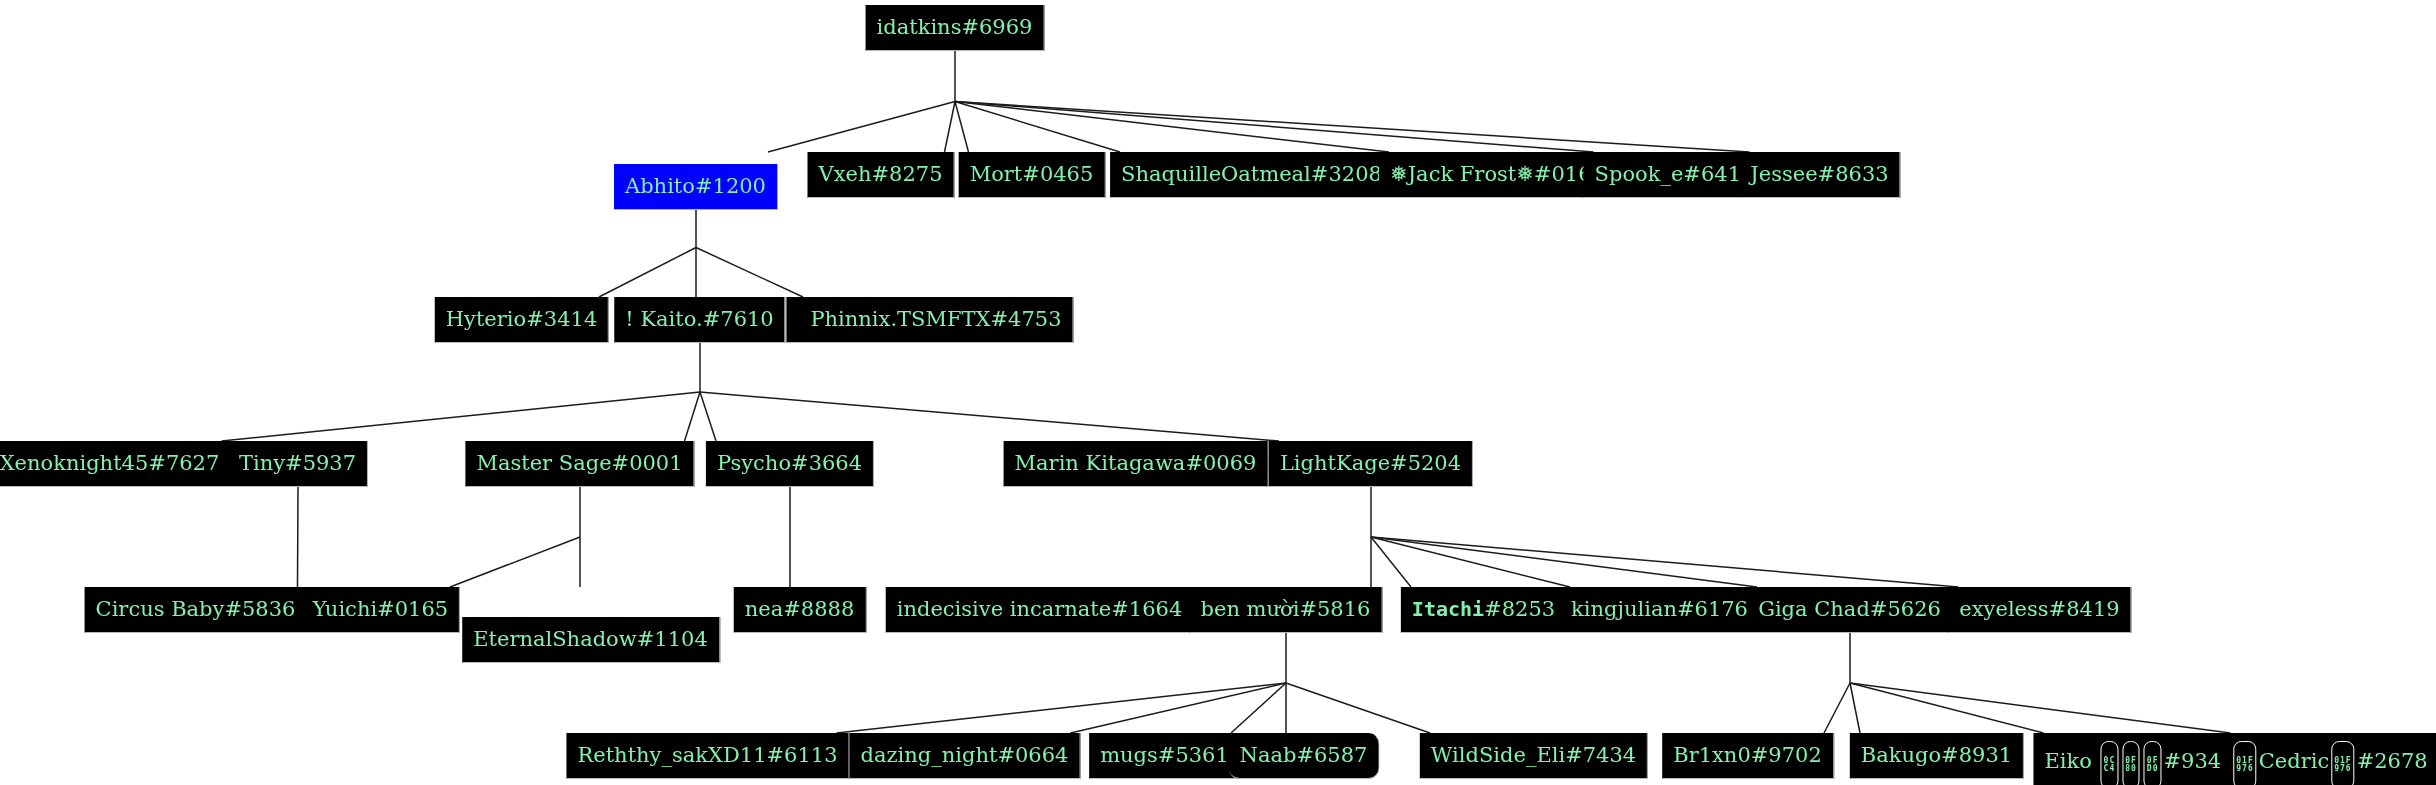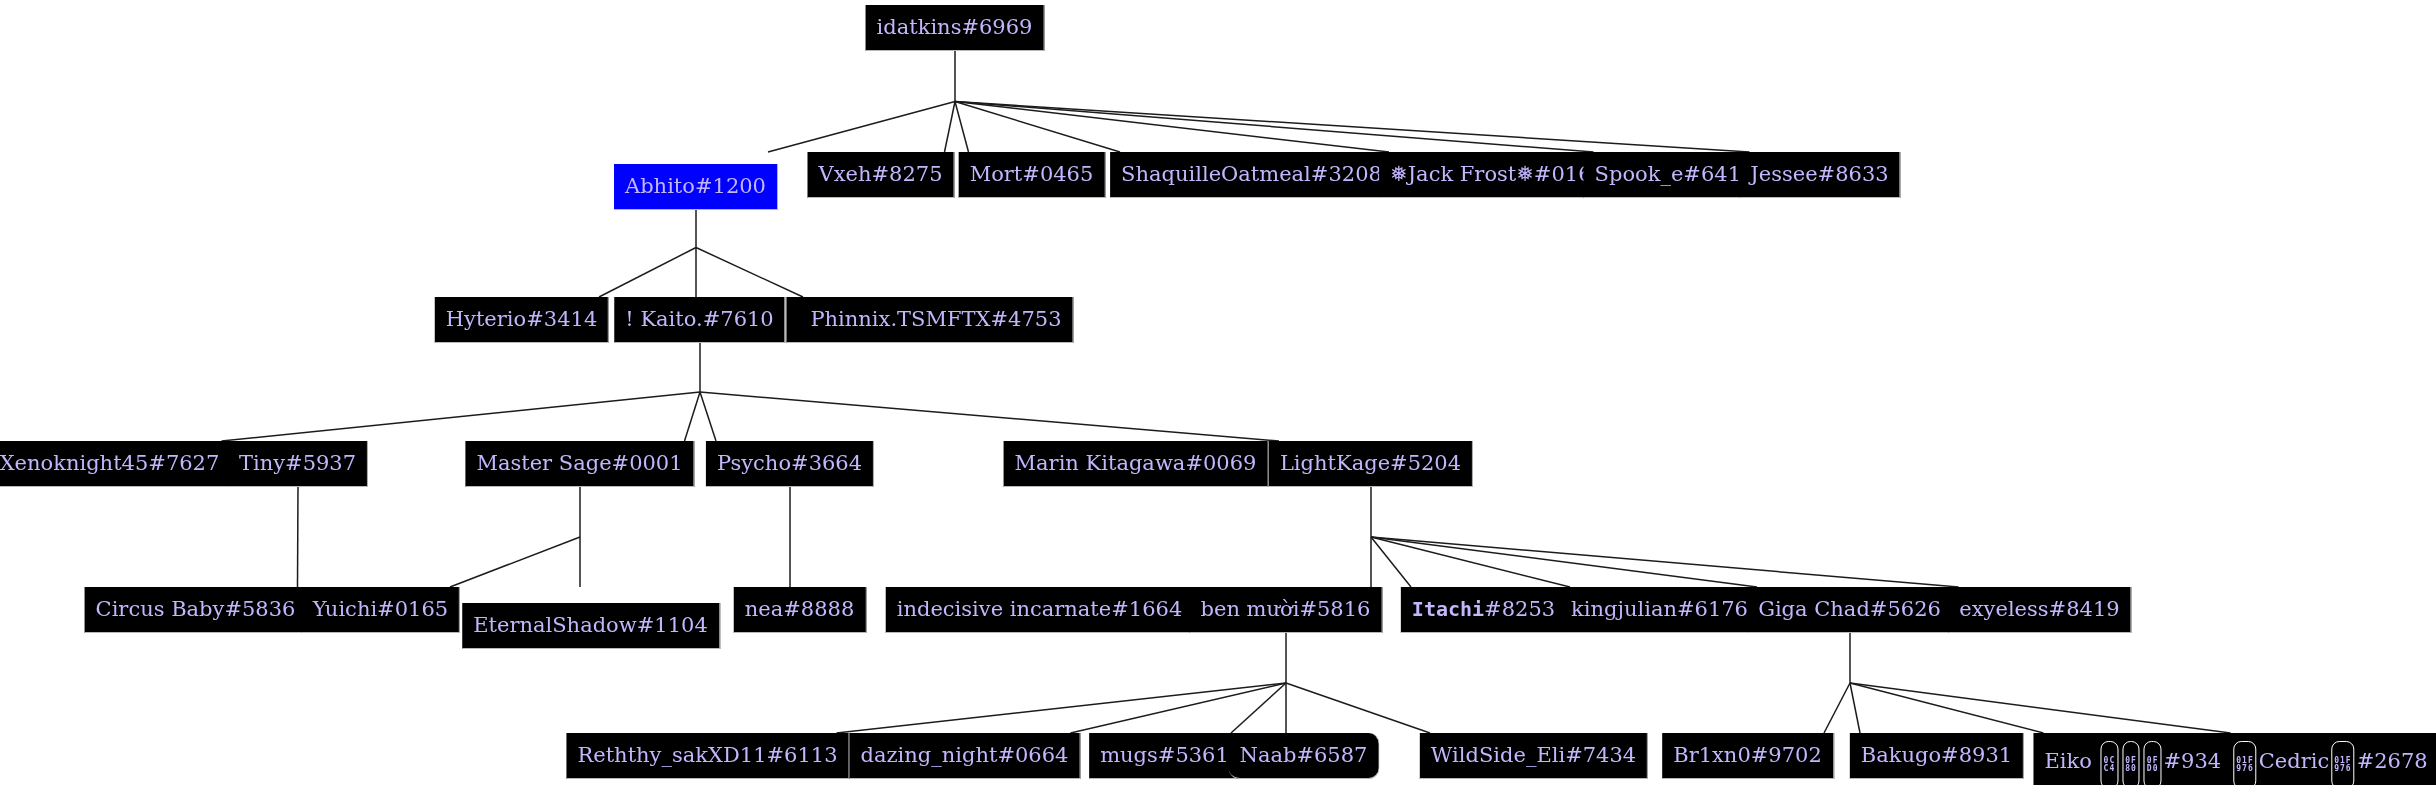--- a/index.html
+++ b/index.html
@@ -3,21 +3,21 @@
 <meta charset="utf-8">
 <style>
   html,body{margin:0;padding:0;background:#ffffff;}
   #canvas{position:relative;width:2436px;height:785px;background:#ffffff;overflow:hidden;
           font-family:"DejaVu Serif", "Liberation Serif", serif;}
   #edges{position:absolute;left:0;top:0;width:2436px;height:785px;}
   .node{
     position:absolute;
     transform:translateX(-50%);
     background:#000000;
-    color:#c4b5fd;
+    color:#86efac;
     white-space:nowrap;
     padding:8px 11px 9px 11px;
     font-size:21px;
     line-height:28px;
     border-right:1px solid #b9b9b9;
     border-bottom:1px solid #b9b9b9;
     box-sizing:border-box;
   }
   .node.hl{background:#0000ff;margin-top:12px;}
   .seg-mono{
@@ -98,21 +98,21 @@
     <div class="node" style="left: 700px; top: 297px;"><span>! Kaito.#7610</span></div>
     <div class="node" style="left: 930px; top: 297px; padding-left: 24px;"><span>Phinnix.TSMFTX#4753</span></div>
     <div class="node" style="left: 110px; top: 441px;"><span>Xenoknight45#7627</span></div>
     <div class="node" style="left: 298px; top: 441px;"><span>Tiny#5937</span></div>
     <div class="node" style="left: 580px; top: 441px;"><span>Master Sage#0001</span></div>
     <div class="node" style="left: 790px; top: 441px;"><span>Psycho#3664</span></div>
     <div class="node" style="left: 1136px; top: 441px;"><span>Marin Kitagawa#0069</span></div>
     <div class="node" style="left: 1371px; top: 441px;"><span>LightKage#5204</span></div>
     <div class="node" style="left: 196px; top: 587px;"><span>Circus Baby#5836</span></div>
     <div class="node" style="left: 381px; top: 587px;"><span>Yuichi#0165</span></div>
-    <div class="node" style="left: 591px; top: 603px;"><span>EternalShadow#1104</span></div>
+    <div class="node" style="left: 591px; top: 617px;"><span>EternalShadow#1104</span></div>
     <div class="node" style="left: 800px; top: 587px;"><span>nea#8888</span></div>
     <div class="node" style="left: 1040px; top: 587px;"><span>indecisive incarnate#1664</span></div>
     <div class="node" style="left: 1286px; top: 587px;"><span>ben mười#5816</span></div>
     <div class="node" style="left: 1484px; top: 587px;"><span class="seg-mono">Itachi</span><span>#8253</span></div>
     <div class="node" style="left: 1660px; top: 587px;"><span>kingjulian#6176</span></div>
     <div class="node" style="left: 1850px; top: 587px;"><span>Giga Chad#5626</span></div>
     <div class="node" style="left: 2040px; top: 587px;"><span>exyeless#8419</span></div>
     <div class="node" style="left: 708px; top: 733px;"><span>Reththy_sakXD11#6113</span></div>
     <div class="node" style="left: 965px; top: 733px;"><span>dazing_night#0664</span></div>
     <div class="node" style="left: 1165px; top: 733px;"><span>mugs#5361</span></div>

